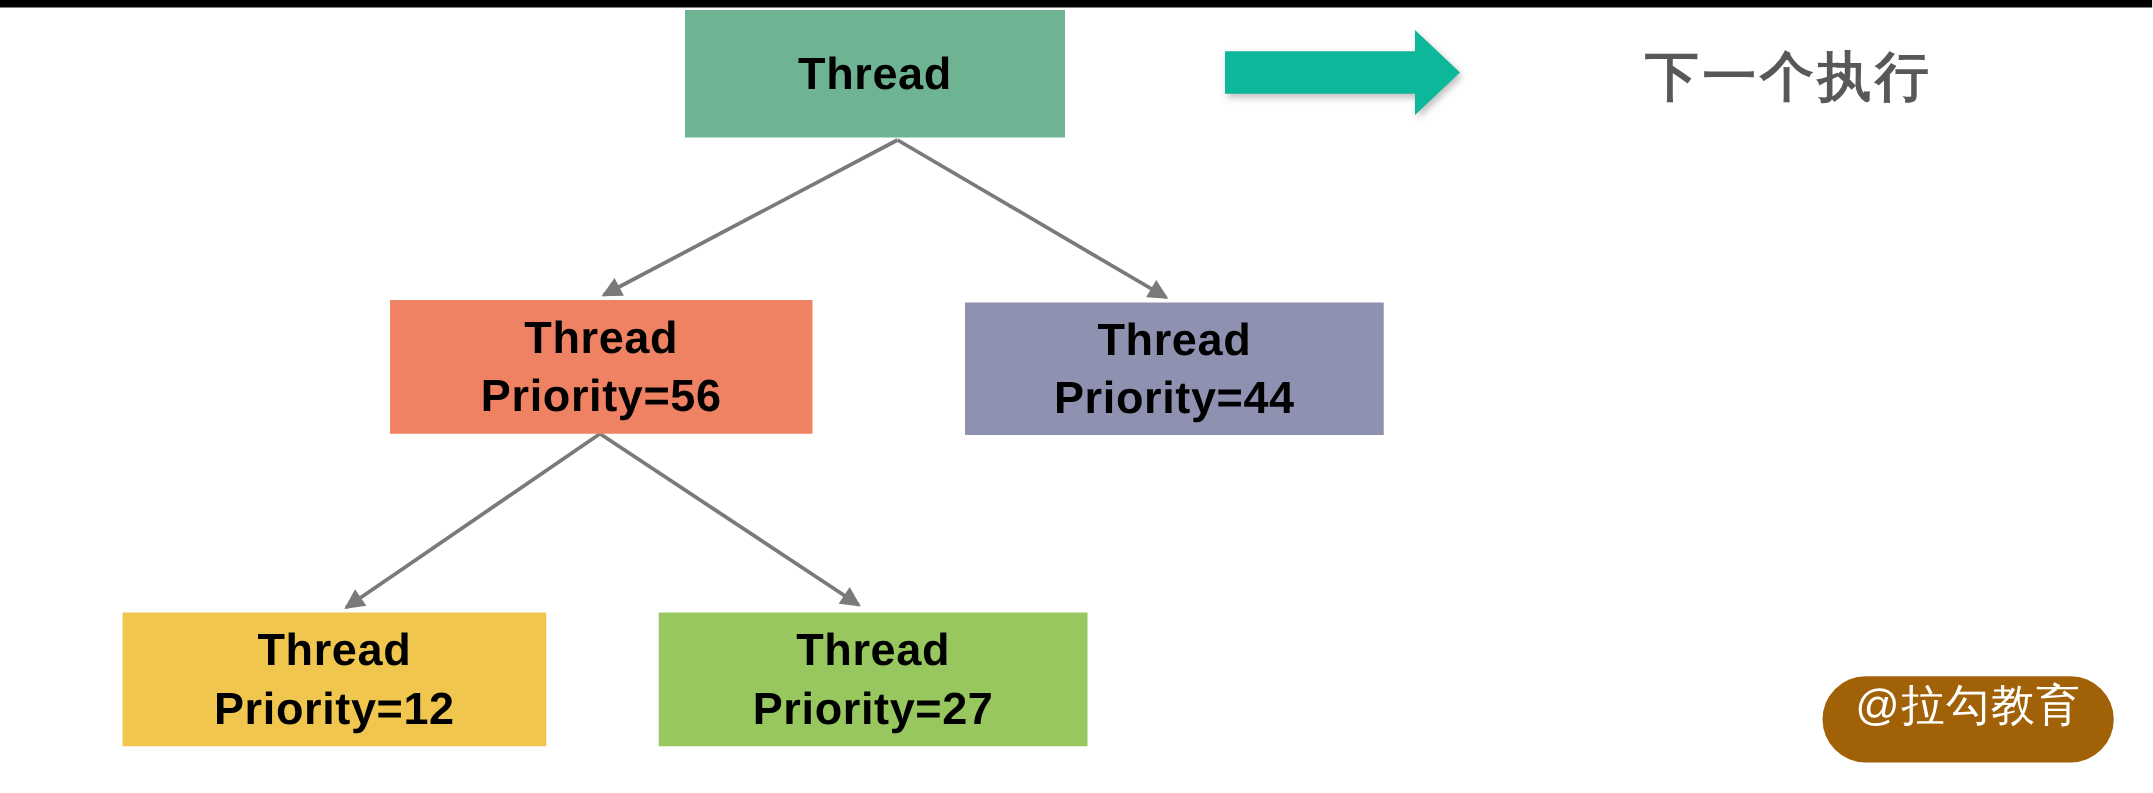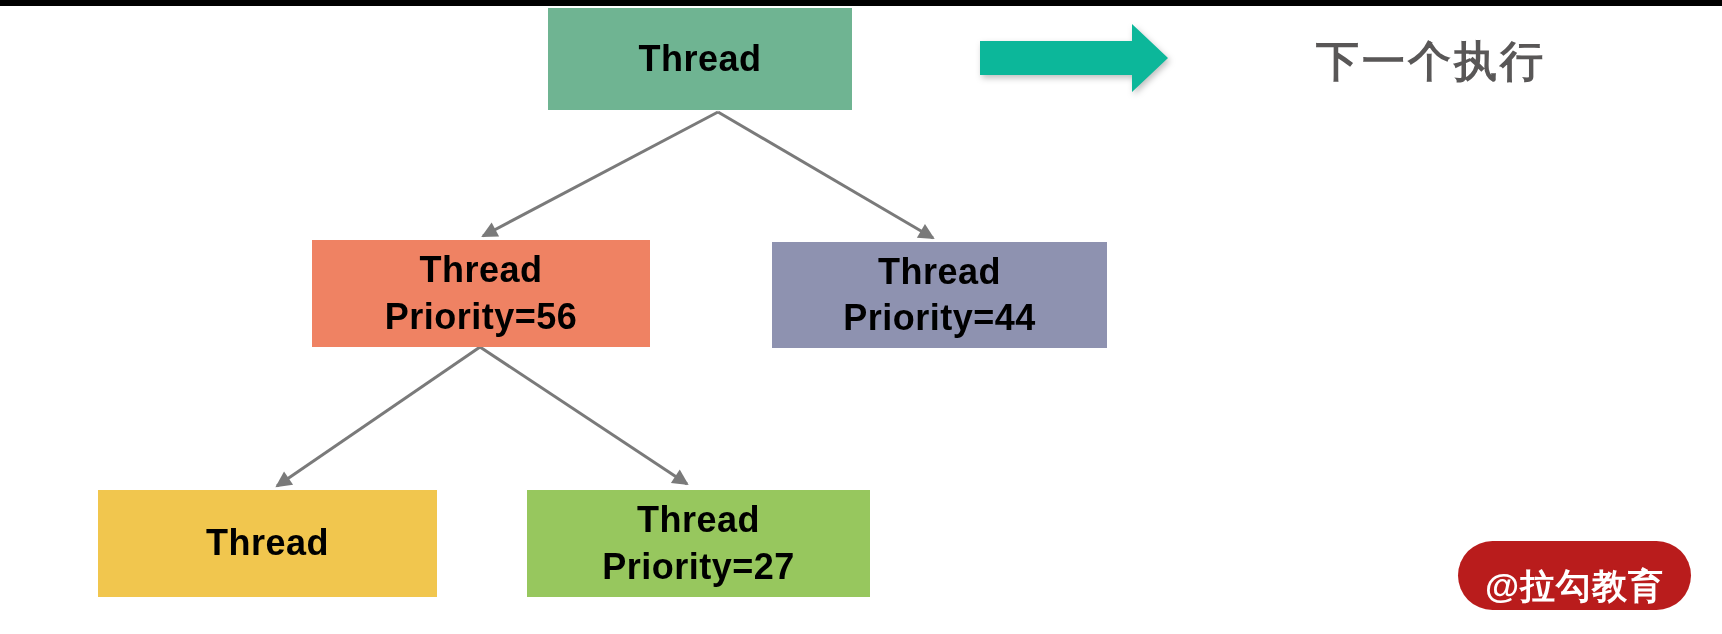--- a/index.html
+++ b/index.html
@@ -59,26 +59,26 @@
     color: #595757;
     letter-spacing: 3px;
     white-space: nowrap;
     margin-left: 28px;
   }
   .watermark {
     position: absolute;
     left: 1458px; top: 541px;
     width: 233px; height: 69px;
     border-radius: 35px;
-    background: #b91c1c;
+    background: #a16207;
     color: #ffffff;
     font-size: 35px;
-    font-weight: 700;
+    font-weight: 400;
     display: flex;
-    align-items: flex-end;
+    align-items: flex-start;
     justify-content: center;
     letter-spacing: 1px;
   }
 </style>
 </head>
 <body>
 
 <div id="stage">
 
   <div class="bar-top"></div>
@@ -104,20 +104,21 @@
     <span>Priority=56</span>
   </div>
 
   <div class="node node-p33" style="background: rgb(142, 146, 176);">
     <span>Thread</span>
     <span>Priority=44</span>
   </div>
 
   <div class="node node-p12" style="background: rgb(241, 198, 78);">
     <span>Thread</span>
+    <span>Priority=12</span>
   </div>
 
   <div class="node node-p27" style="background: rgb(151, 199, 94);">
     <span>Thread</span>
     <span>Priority=27</span>
   </div>
 
   <svg class="legend-arrow" viewBox="0 0 190 68" xmlns="http://www.w3.org/2000/svg">
     <polygon points="0,17 152,17 152,0 188,34 152,68 152,51 0,51" fill="#0cb79a"></polygon>
   </svg>

